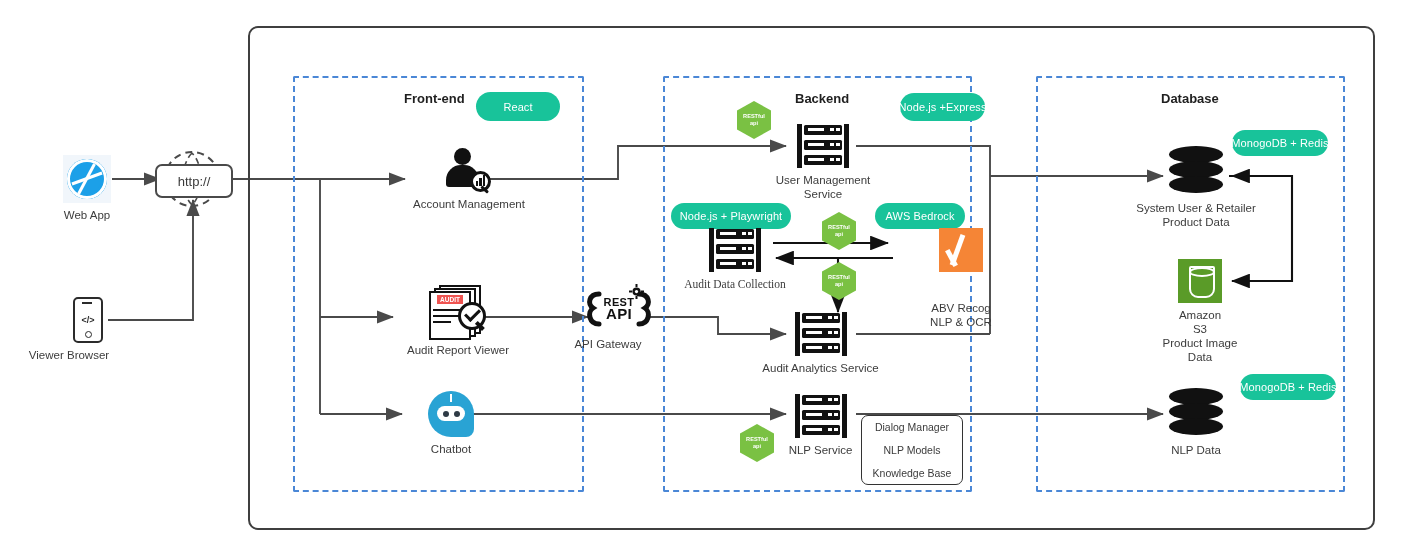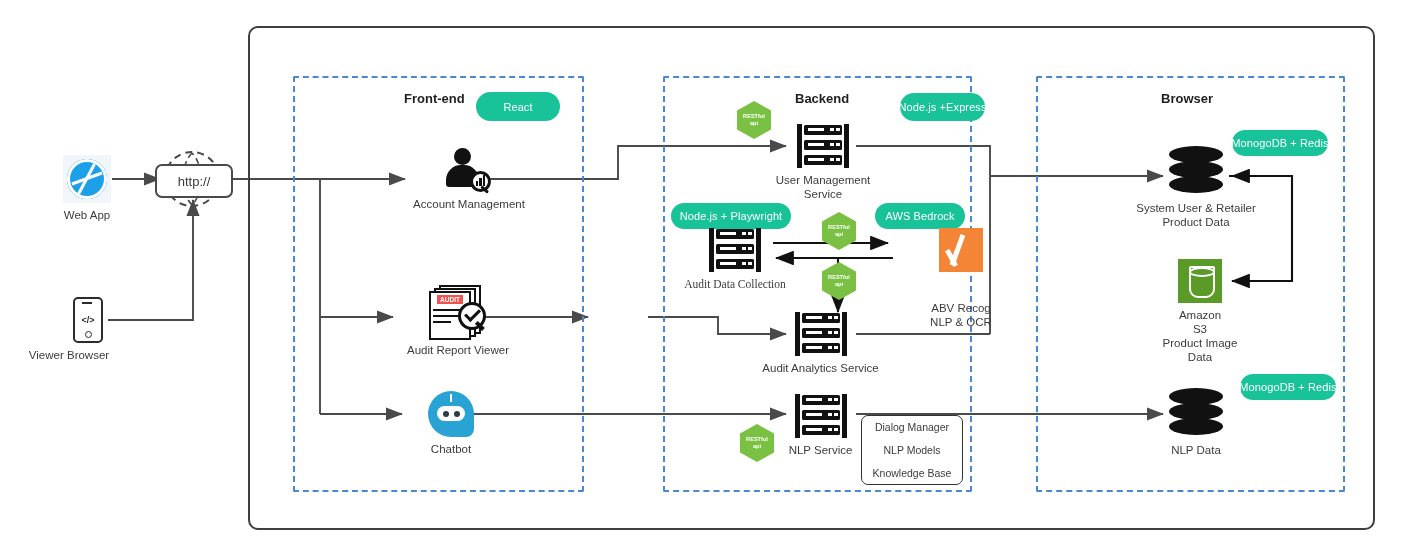--- a/index.html
+++ b/index.html
@@ -149,21 +149,21 @@
 
   <div class="outer-frame" style="left:248px;top:26px;width:1123px;height:500px;"></div>
 
   <div class="zone" style="left:293px;top:76px;width:287px;height:412px;"></div>
   <div class="zone-title" style="left:404px;top:91px;">Front-end</div>
 
   <div class="zone" style="left:663px;top:76px;width:305px;height:412px;"></div>
   <div class="zone-title" style="left:795px;top:91px;">Backend</div>
 
   <div class="zone" style="left:1036px;top:76px;width:305px;height:412px;"></div>
-  <div class="zone-title" style="left:1161px;top:91px;">Browser</div>
+  <div class="zone-title" style="left:1161px;top:91px;">Database</div>
 
   <div class="node" style="left:59px;top:155px;width:56px;">
     <div class="globe-wrap">
         <div class="globe"></div>
       </div>
     <div class="cap">Web App</div>
   </div>
 
   <div class="node" style="left:66px;top:297px;width:44px;">
     <div class="phone">&lt;/&gt;</div>
@@ -215,20 +215,42 @@
       <div class="ln" style="left:4px;top:24px;width:27px;"></div>
       <div class="ln" style="left:4px;top:30px;width:27px;"></div>
       <div class="ln" style="left:4px;top:36px;width:18px;"></div>
       <div class="chk">
           <div class="hdl2"></div>
         </div>
     </div>
     <div class="cap" style="margin-top:8px;">Audit Report Viewer</div>
   </div>
 
+  <div class="node" style="left:586px;top:284px;width:66px;">
+    <div class="cloudbox">
+      <svg width="72" height="48" viewBox="0 0 72 48" style="position:absolute;left:0;top:0;">
+        <path d="M16 10 C6 10 4 20 10 24 C4 28 6 40 16 40 M56 10 C66 10 68 20 62 24 C68 28 66 40 56 40" fill="none" stroke="#111" stroke-width="5" stroke-linecap="round"></path>
+      </svg>
+      <svg class="gear" viewBox="0 0 24 24">
+        <circle cx="12" cy="12" r="6.5" fill="#111"></circle>
+        <circle cx="12" cy="12" r="2.6" fill="#fff"></circle>
+        <g fill="#111">
+            <rect x="10.4" y="0" width="3.2" height="5"></rect>
+            <rect x="10.4" y="19" width="3.2" height="5"></rect>
+        <rect x="0" y="10.4" width="5" height="3.2"></rect>
+            <rect x="19" y="10.4" width="5" height="3.2"></rect>
+          </g>
+      </svg>
+      <div class="txt">
+        <div class="t1">REST</div>
+        <div class="t2">API</div>
+      </div>
+    </div>
+    <div class="cap" style="width:110px;margin-left:-22px;">API Gateway</div>
+  </div>
 
   <div class="hexbadge" style="left:737px;top:101px;">
     <span>RESTful</span>
     <span>api</span>
   </div>
   <div class="pill" style="left:857px;top:93px;width:85px;height:28px;margin-left:43px;">
     <span>Node.js +Express</span>
   </div>
 
   <div class="node" style="left:795px;top:124px;width:110px;margin-left:-27px;">

